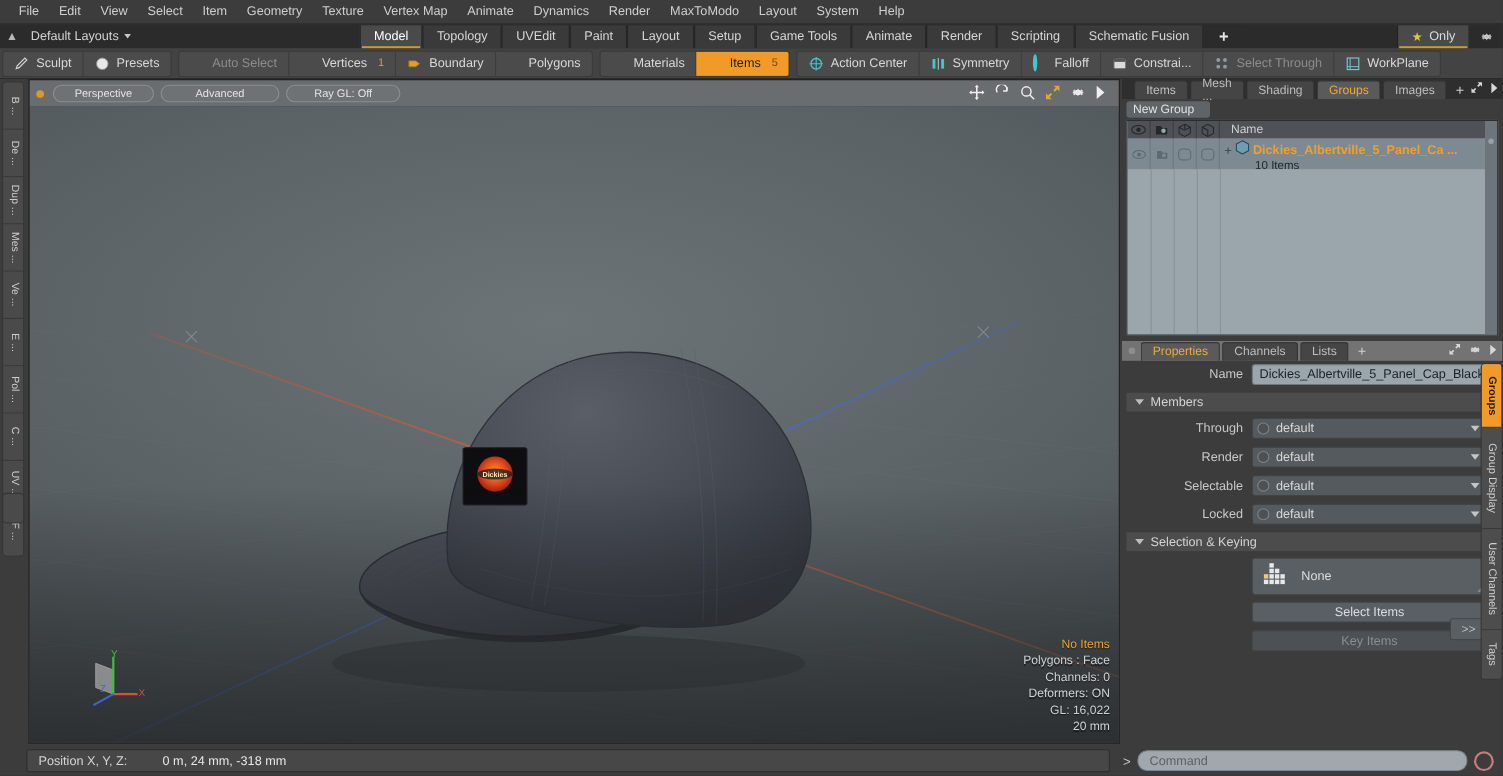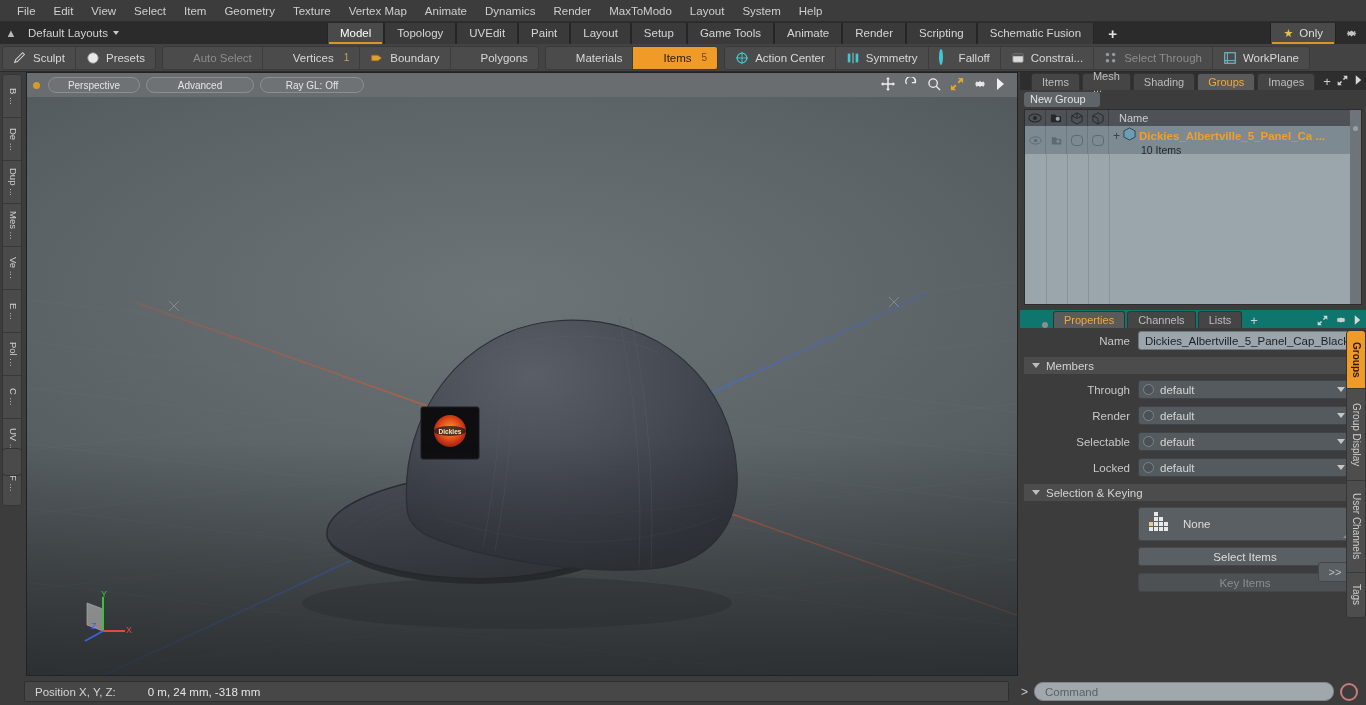--- a/index.html
+++ b/index.html
@@ -182,21 +182,21 @@
   }
   .rp-dot { width:6px;height:6px;border-radius:50%;background:#8d8d8d;margin:0 5px 0 2px;}
   .rp-tab {
     color: #bdbdbd; font-size: 11px; height: 17px; display: flex; align-items: center; padding: 0 10px;
     background: #454545; border-radius: 3px 3px 0 0; margin-right: 2px; border: 1px solid #333; border-bottom: none;
   }
   .rp-tab.active { background: #5a5a5a; color: #f0a93b; }
   .rp-tabplus { color: #d0d0d0; font-size: 13px; padding: 0 6px; }
   .rp-tabicons { margin-left:auto; display:flex; align-items:center; gap:7px; padding-right:5px; color:#d8d8d8; font-size:11px;}
 
-  .newgroup-row { height: 17px; background: #3c3c3c; display:flex; align-items:center; padding: 1px 0 0 4px; }
+  .newgroup-row { height: 17px; background: #3c3c3c; display:flex; align-items:flex-end; padding: 1px 0 0 4px; }
   .newgroup-btn {
     height: 15px; padding: 0 14px 0 6px; background: #5e6468; border-radius: 3px;
     color: #e2e2e2; font-size: 11px; display:flex; align-items:center;
   }
 
   .grouplist {
     margin: 2px 4px 0 4px; height: 196px; background: #9aa5ac; border: 1px solid #2d2d2d;
     position: relative; overflow: hidden;
   }
   .gl-head { display:flex; height: 16px; background: #4e5256; align-items: stretch; }
@@ -209,21 +209,21 @@
   .gl-plus { color:#3a4348; font-size:12px; line-height:12px; }
   .gl-name-txt { color:#f0a02a; font-size:11.5px; font-weight:bold; }
   .gl-sub { color:#22272a; font-size:10.5px; margin-left: 28px; margin-top:-1px; }
   .gl-body { position:absolute; left:0; right:0; top:44px; bottom:0; background:#9aa5ac; }
   .gl-vline { position:absolute; top:0; bottom:0; width:1px; background:#879299; }
   .gl-scroll { position:absolute; right:0; top:0; bottom:0; width: 11px; background: #6e757a; }
   .gl-scroll-dot { position:absolute; left:3px; top:16px; width:5px; height:5px; border-radius:50%; background:#9aa1a6; }
 
   
   .props { position: absolute; left:0; top: 238px; width: 346px; bottom: 0; }
-  .prop-tabrow { display:flex; align-items:flex-end; height:18px; background:#0f766e; padding-left:20px; }
+  .prop-tabrow { display:flex; align-items:center; height:18px; background:#737373; padding-left:4px; }
   .prop-body { position:absolute; left:4px; right:14px; top:18px; bottom:0; }
 
   .prow { display:flex; align-items:center; height: 19px; margin-bottom: 7px; }
   .plabel { width: 114px; text-align: right; padding-right: 8px; color:#c8c8c8; font-size:11.5px; }
   .pinput {
     flex:1; height: 19px; background:#9aa5ac; border:1px solid #6f777c; border-radius:3px;
     color:#1c2124; font-size:11.5px; padding: 0 6px; display:flex; align-items:center; overflow:hidden; white-space:nowrap;
   }
   .section {
     height: 17px; background: #4c4c4c; display:flex; align-items:center; gap:6px;
@@ -610,20 +610,28 @@
       <svg class="gizmo" viewBox="0 0 70 60">
         <polygon points="14,14 30,20 30,42 14,36" fill="#a6a6a6" opacity=".75" stroke="#cfcfcf" stroke-width="0.7"></polygon>
         <line x1="30" y1="42" x2="30" y2="8" stroke="#3ec03e" stroke-width="2"></line>
         <line x1="30" y1="42" x2="52" y2="42" stroke="#e04b3a" stroke-width="2"></line>
         <line x1="30" y1="42" x2="12" y2="52" stroke="#3a63e0" stroke-width="2"></line>
         <text x="28" y="8" fill="#3ec03e" font-size="9" font-family="Liberation Sans, sans-serif">Y</text>
         <text x="53" y="44" fill="#e04b3a" font-size="9" font-family="Liberation Sans, sans-serif">X</text>
         <text x="18" y="40" fill="#3a63e0" font-size="9" font-family="Liberation Sans, sans-serif">Z</text>
       </svg>
 
+      <div class="vp-stats">
+        <div class="hl">No Items</div>
+        <div>Polygons : Face</div>
+        <div>Channels: 0</div>
+        <div>Deformers: ON</div>
+        <div>GL: 16,022</div>
+        <div>20 mm</div>
+      </div>
     </div>
   </div>
 
   <div class="rightpanel">
 
     <div class="rp-tabrow">
       <span class="rp-dot"></span>
       <div class="rp-tab">Items</div>
       <div class="rp-tab">Mesh ...</div>
       <div class="rp-tab">Shading</div>

